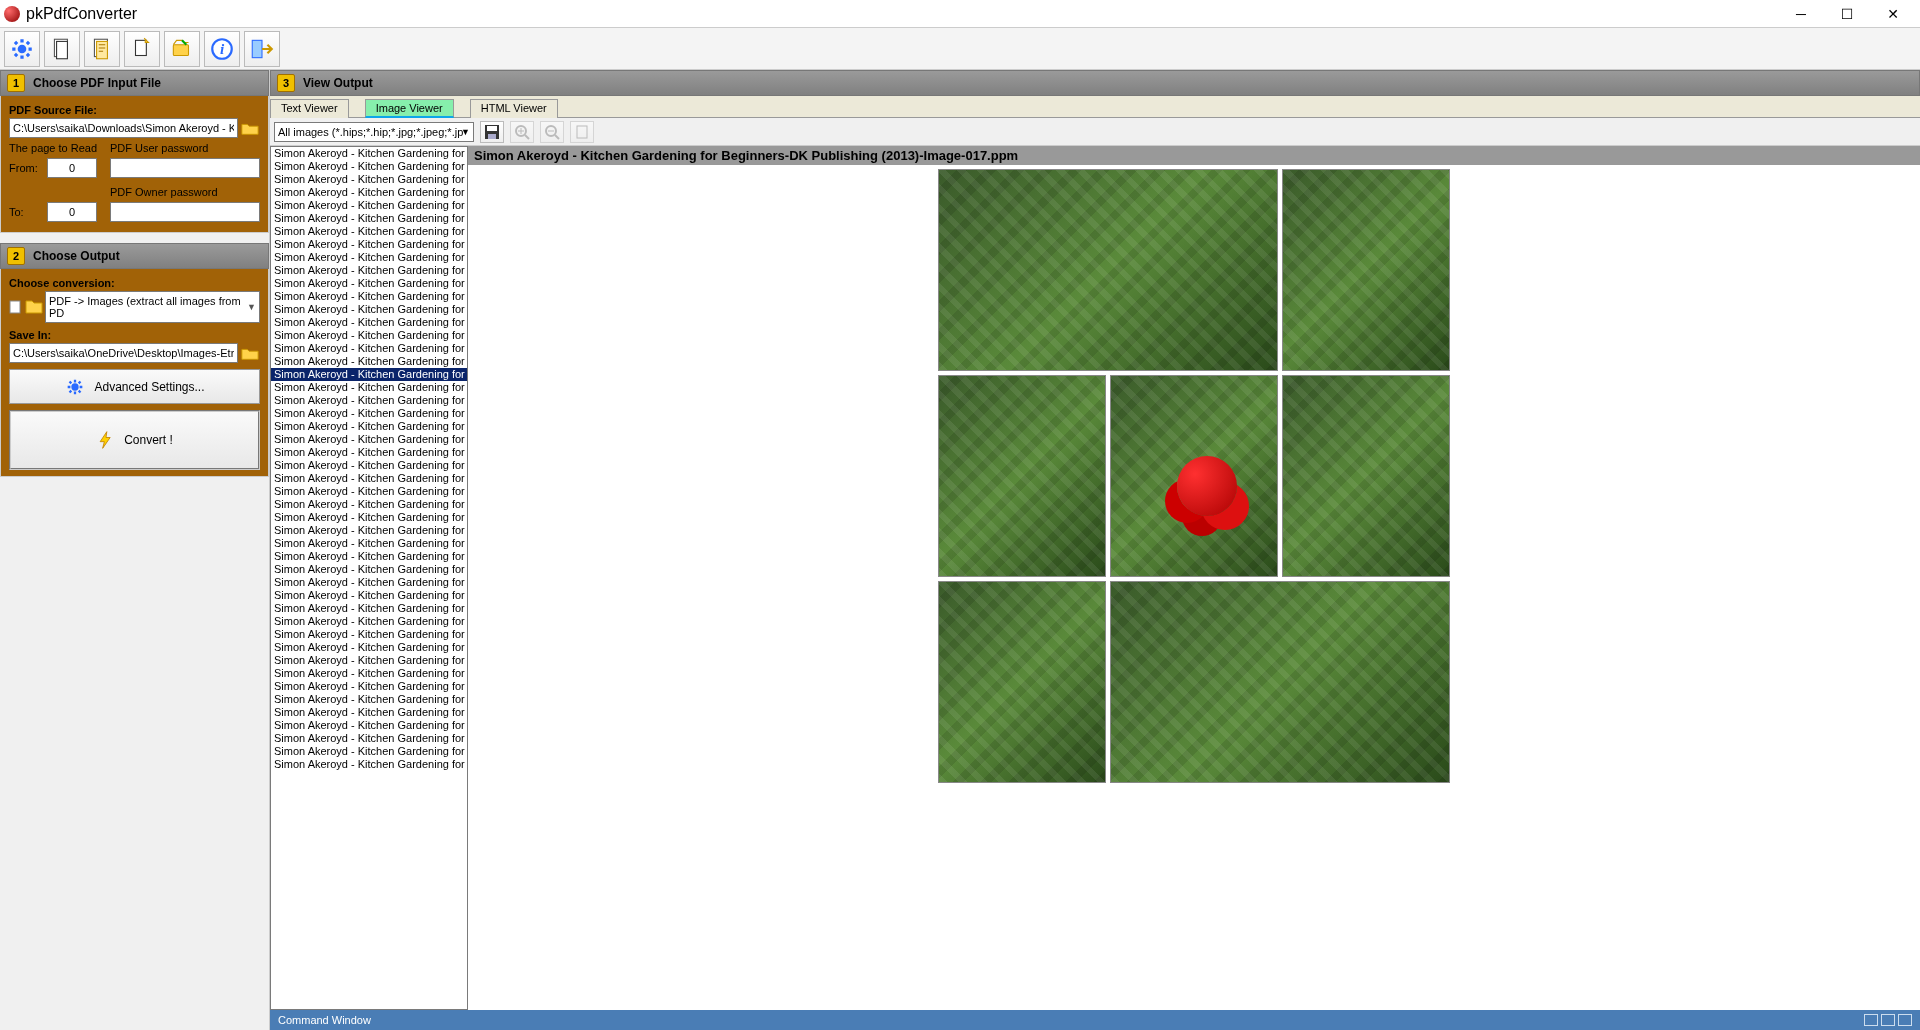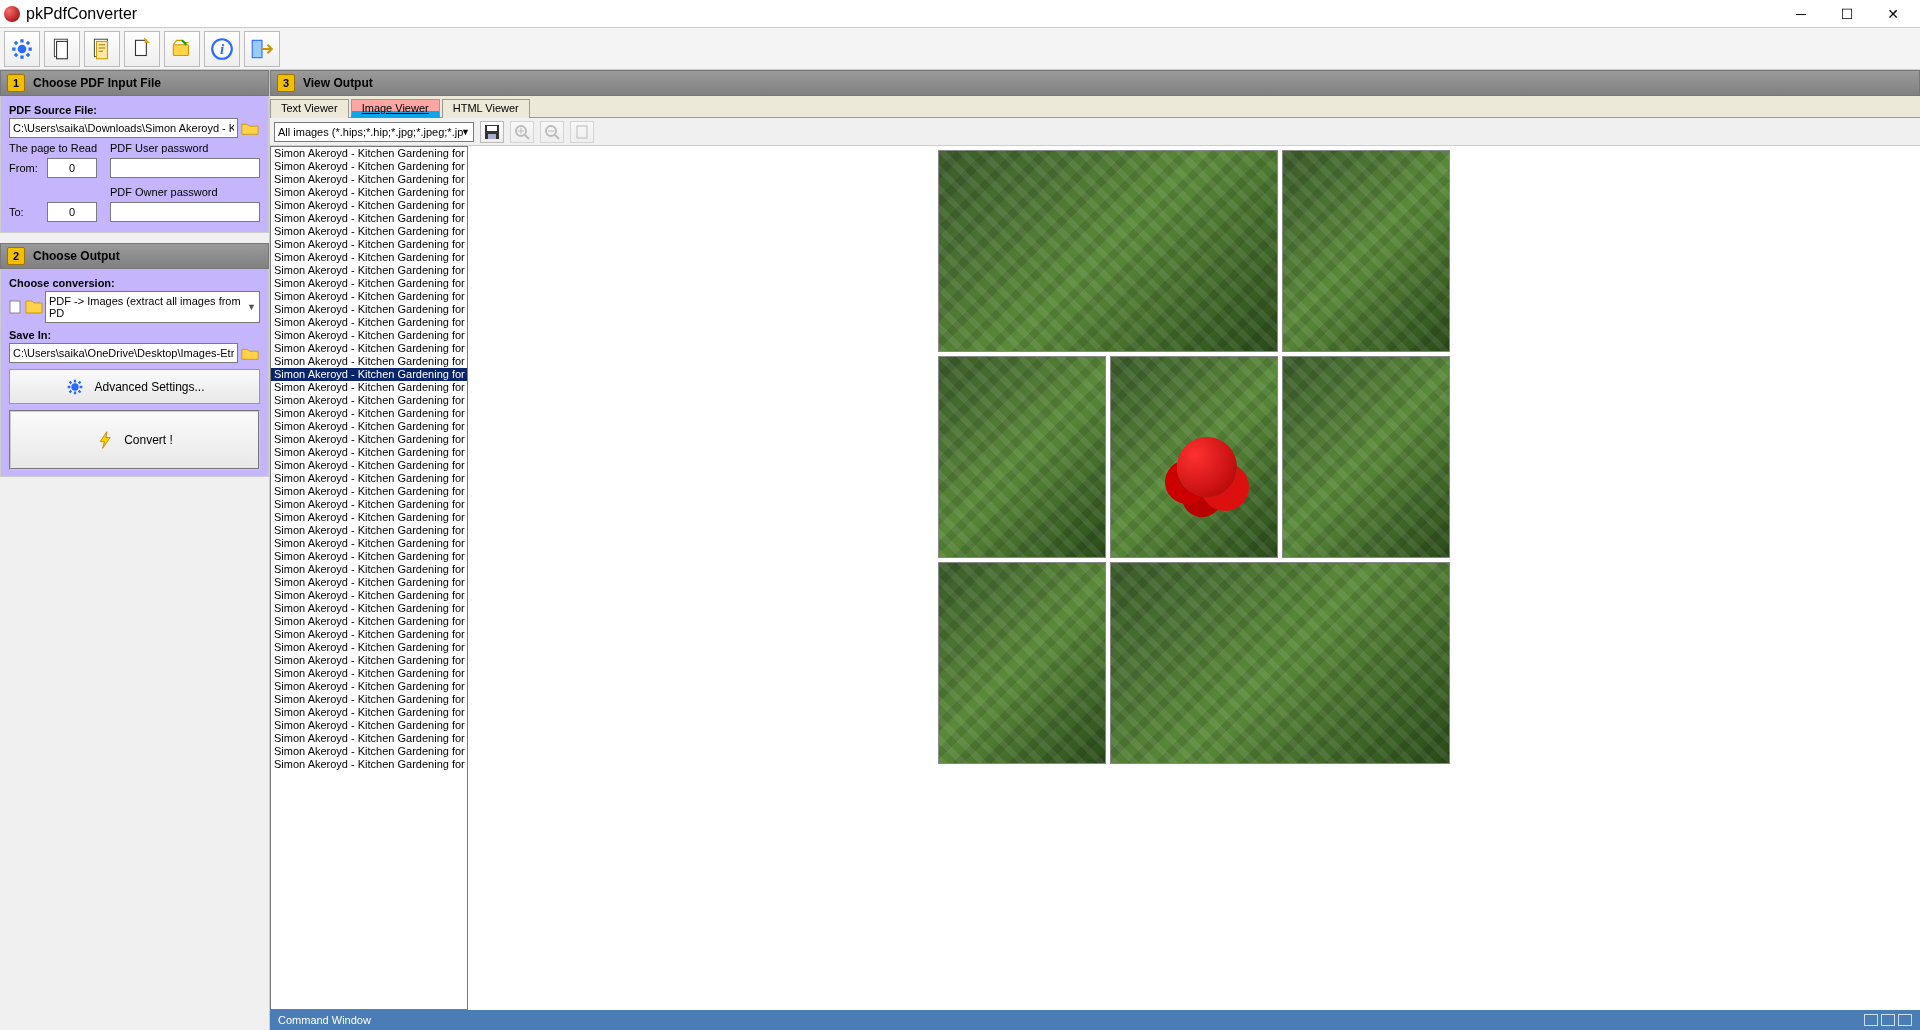--- a/index.html
+++ b/index.html
@@ -9,36 +9,36 @@
 .titlebar .title { font-size: 16px; color: #000; flex: 1; }
 .winbtns { display: flex; gap: 0; }
 .winbtn { width: 46px; height: 28px; display: flex; align-items: center; justify-content: center; font-size: 14px; cursor: default; }
 .toolbar { height: 42px; background: #f4f4f4; border-bottom: 1px solid #ccc; display: flex; align-items: center; padding: 2px 4px; gap: 4px; }
 .tbtn { width: 36px; height: 36px; border: 1px solid #bbb; background: linear-gradient(#fff,#eee); display: flex; align-items: center; justify-content: center; }
 .tbtn svg { width: 26px; height: 26px; }
 .content { flex: 1; display: flex; overflow: hidden; }
 .leftcol { width: 270px; background: #f0f0f0; border-right: 1px solid #ccc; padding: 0; display: flex; flex-direction: column; }
 .panel-hdr { height: 26px; background: linear-gradient(#9a9a9a,#808080); color: #000; display: flex; align-items: center; padding: 0 6px; font-weight: bold; font-size: 12px; border: 1px solid #777; }
 .num-badge { width: 18px; height: 18px; background: #f0c000; border: 1px solid #a07000; border-radius: 2px; display: inline-flex; align-items: center; justify-content: center; font-size: 11px; font-weight: bold; margin-right: 8px; color: #000; }
-.panel-body { padding: 6px 8px; background: #c4b5fd; border: 1px solid #ccc; border-top: none; }
+.panel-body { padding: 6px 8px; background: #a16207; border: 1px solid #ccc; border-top: none; }
 .fld-label { font-weight: bold; font-size: 11px; margin: 2px 0; display: block; }
 .input-row { display: flex; align-items: center; gap: 2px; margin-bottom: 4px; }
 .txt { height: 20px; border: 1px solid #7a7a7a; background: #fff; font-size: 11px; padding: 0 3px; }
 .browse-ico { width: 20px; height: 18px; display: inline-flex; align-items: center; justify-content: center; }
 .grid2 { display: grid; grid-template-columns: 1fr 1fr; gap: 4px 10px; }
 .sublabel { font-size: 11px; color: #000; }
 .numbox { width: 50px; text-align: center; }
 .dropdown { height: 32px; border: 1px solid #7a7a7a; background: #fff; font-size: 11px; width: 100%; display: flex; align-items: center; padding: 0 3px; position: relative; }
 .dropdown::after { content: "▼"; position: absolute; right: 3px; font-size: 9px; color: #555; }
 .btn-wide { height: 35px; border: 1px solid #999; background: linear-gradient(#fafafa,#e8e8e8); display: flex; align-items: center; justify-content: center; gap: 8px; font-size: 12px; margin-top: 6px; cursor: default; }
 .btn-wide.convert { height: 60px; border: 2px groove #ccc; }
 .rightcol { flex: 1; display: flex; flex-direction: column; }
 .tabs { height: 22px; display: flex; border-bottom: 1px solid #999; background: #ece9d8; padding-top: 2px; }
-.tab { padding: 2px 10px; border: 1px solid #999; border-bottom: none; margin-right: 2px; background: #ece9d8; font-size: 11px; cursor: default; position: relative; top: 1px; }
-.tab.active { background: #fca5a5; border-bottom: 7px solid #0ea5e9; text-decoration: underline; }
+.tab { padding: 2px 10px; border: 1px solid #999; border-bottom: none; margin-right: 16px; background: #ece9d8; font-size: 11px; cursor: default; position: relative; top: 1px; }
+.tab.active { background: #86efac; border-bottom: 2px solid #0ea5e9; }
 .viewer-toolbar { height: 28px; display: flex; align-items: center; gap: 6px; padding: 2px 4px; background: #f0f0f0; border-bottom: 1px solid #ccc; }
 .filetype { width: 200px; height: 20px; border: 1px solid #7a7a7a; background: #fff; font-size: 11px; padding: 0 3px; display: flex; align-items: center; position: relative; }
 .filetype::after { content: "▼"; position: absolute; right: 3px; font-size: 9px; }
 .mini-btn { width: 24px; height: 22px; border: 1px solid #bbb; background: linear-gradient(#fff,#eee); display: flex; align-items: center; justify-content: center; }
 .mini-btn.disabled { opacity: 0.5; }
 .viewer-body { flex: 1; display: flex; overflow: hidden; }
 .image-list { width: 198px; background: #fff; border: 1px solid #7a7a7a; overflow-y: scroll; font-size: 11px; }
 .image-list .row { padding: 0 3px; height: 13px; line-height: 13px; white-space: nowrap; overflow: hidden; text-overflow: clip; cursor: default; }
 .image-list .row.sel { background: #0a246a; color: #fff; }
 .image-preview { flex: 1; background: #fff; display: flex; flex-direction: column; }
@@ -285,20 +285,21 @@
           <div class="row">Simon Akeroyd - Kitchen Gardening for</div>
           <div class="row">Simon Akeroyd - Kitchen Gardening for</div>
           <div class="row">Simon Akeroyd - Kitchen Gardening for</div>
           <div class="row">Simon Akeroyd - Kitchen Gardening for</div>
           <div class="row">Simon Akeroyd - Kitchen Gardening for</div>
           <div class="row">Simon Akeroyd - Kitchen Gardening for</div>
           <div class="row">Simon Akeroyd - Kitchen Gardening for</div>
           <div class="row">Simon Akeroyd - Kitchen Gardening for</div>
         </div>
       <div class="image-preview">
+        <div class="img-title">Simon Akeroyd - Kitchen Gardening for Beginners-DK Publishing (2013)-Image-017.ppm</div>
         <div class="img-area">
           <div class="img-grid">
             <div class="img-cell wide"></div>
             <div class="img-cell"></div>
             <div class="img-cell"></div>
             <div class="img-cell berries"></div>
             <div class="img-cell"></div>
             <div class="img-cell"></div>
             <div class="img-cell wide"></div>
           </div>

